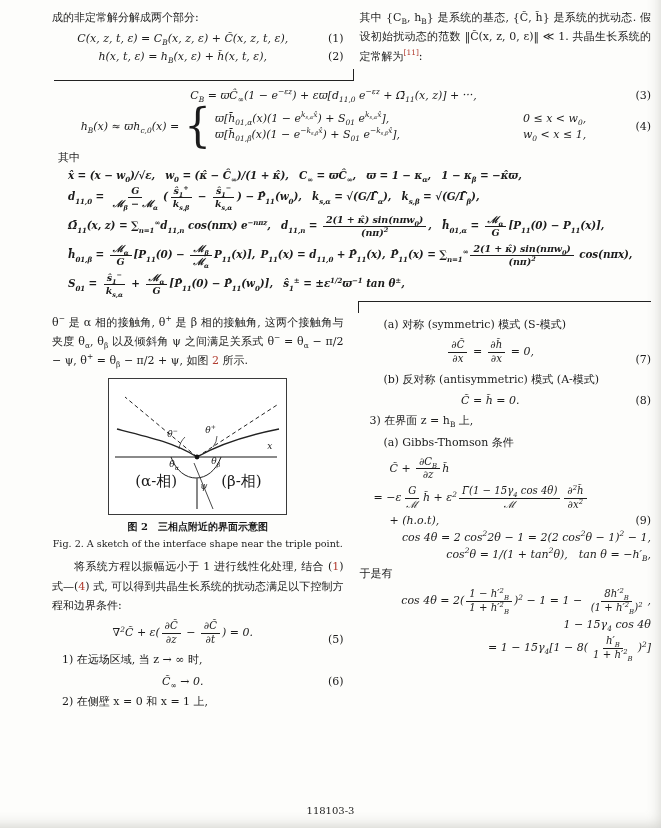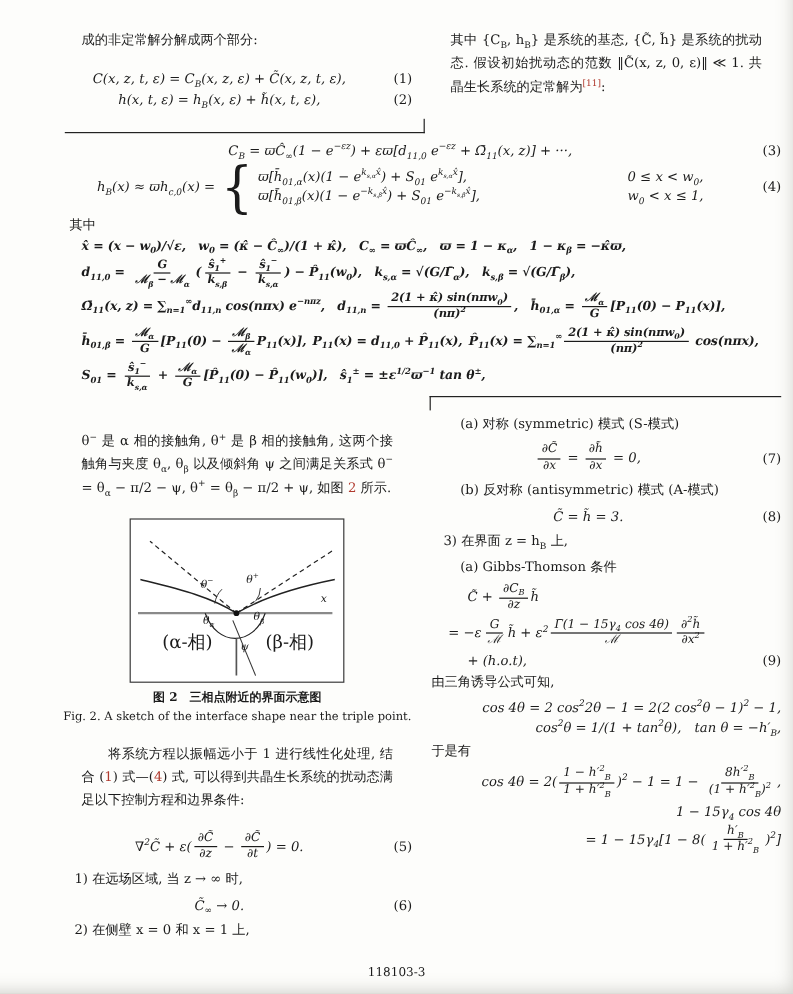--- a/index.html
+++ b/index.html
@@ -3,30 +3,30 @@
 <meta charset="utf-8">
 <style>
   html,body{margin:0;padding:0;background:#d9d9d4;}
   .page{
     position:relative;width:661px;height:828px;box-sizing:border-box;
     background:#fdfdfb;color:#1b1b1b;overflow:hidden;
     font-family:"DejaVu Serif","Liberation Serif",serif;font-size:11px;
     padding:8px 10px 0 52px;display:flex;flex-direction:column;
     box-shadow:inset -10px -12px 14px -10px rgba(110,110,100,.30);
   }
-  p{margin:16px;}
+  p{margin:0;}
   .twocol{display:flex;gap:16px;align-items:flex-start;}
   .col{flex:1;min-width:0;}
   .para{line-height:1.75;text-align:justify;}
   .indent{text-indent:2em;}
   sup,sub{font-size:.68em;line-height:0;}
   .red{color:#b03a2e;}
   .math,.eqbody{font-style:italic;}
   .eqnum{font-style:normal;flex:none;}
-  .eqrow{display:flex;align-items:center;margin:5px 0;}
+  .eqrow{display:flex;align-items:flex-end;margin:5px 0;}
   .eqrow .eqbody{flex:1;text-align:center;}
   .eqrow .eqnum{width:30px;text-align:right;}
   .frac{display:inline-flex;flex-direction:column;align-items:center;vertical-align:middle;margin:0 2px;font-size:.92em;}
   .frac .num{display:block;padding:0 3px;border-bottom:1px solid currentColor;line-height:1.25;}
   .frac .den{display:block;padding:0 3px;line-height:1.25;}
   
   .rule-top{position:relative;height:12px;width:300px;margin:1px 0 1px 2px;}
   .rule-top .h{position:absolute;left:0;right:0;bottom:0;border-bottom:1.2px solid #222;}
   .rule-top .v{position:absolute;right:0;bottom:0;height:12px;border-right:1.2px solid #222;}
   .rule-bottom{position:relative;height:12px;margin-left:306px;margin-right:0;}
@@ -216,21 +216,21 @@
               <span class="num">∂C̃</span>
               <span class="den">∂x</span>
             </span> = <span class="frac">
               <span class="num">∂h̃</span>
               <span class="den">∂x</span>
             </span> = 0,</span>
         <span class="eqnum">(7)</span>
       </div>
       <div class="item i2">(b) 反对称 (antisymmetric) 模式 (A-模式)</div>
       <div class="eqrow">
-        <span class="eqbody">C̃ = h̃ = 3.</span>
+        <span class="eqbody">C̃ = h̃ = 0.</span>
         <span class="eqnum">(8)</span>
       </div>
       <div class="item i1">3) 在界面 z = h<sub>B</sub> 上,</div>
       <div class="item i2">(a) Gibbs-Thomson 条件</div>
 
       <div class="eq9 math">
         <div class="l1">C̃ + <span class="frac">
               <span class="num">∂C<sub>B</sub></span>
               <span class="den">∂z</span>
             </span>h̃</div>
@@ -243,21 +243,20 @@
             </span><span class="frac">
               <span class="num">∂<sup>2</sup>h̃</span>
               <span class="den">∂x<sup>2</sup></span>
             </span></div>
         <div class="l3row">
           <span class="l3">+ (h.o.t),</span>
           <span class="eqnum">(9)</span>
         </div>
       </div>
 
-      <div class="item">由三角诱导公式可知,</div>
       <div class="cent">cos 4θ = 2 cos<sup>2</sup>2θ − 1 = 2(2 cos<sup>2</sup>θ − 1)<sup>2</sup> − 1,</div>
       <div class="cent">cos<sup>2</sup>θ = 1/(1 + tan<sup>2</sup>θ), tan θ = −h′<sub>B</sub>,</div>
       <div class="item">于是有</div>
       <div class="cent">cos 4θ = 2(<span class="frac">
             <span class="num">1 − h′<sup>2</sup><sub>B</sub></span>
             <span class="den">1 + h′<sup>2</sup><sub>B</sub></span>
           </span>)<sup>2</sup> − 1 = 1 − <span class="frac">
             <span class="num">8h′<sup>2</sup><sub>B</sub></span>
             <span class="den">(1 + h′<sup>2</sup><sub>B</sub>)<sup>2</sup></span>
           </span>,</div>

